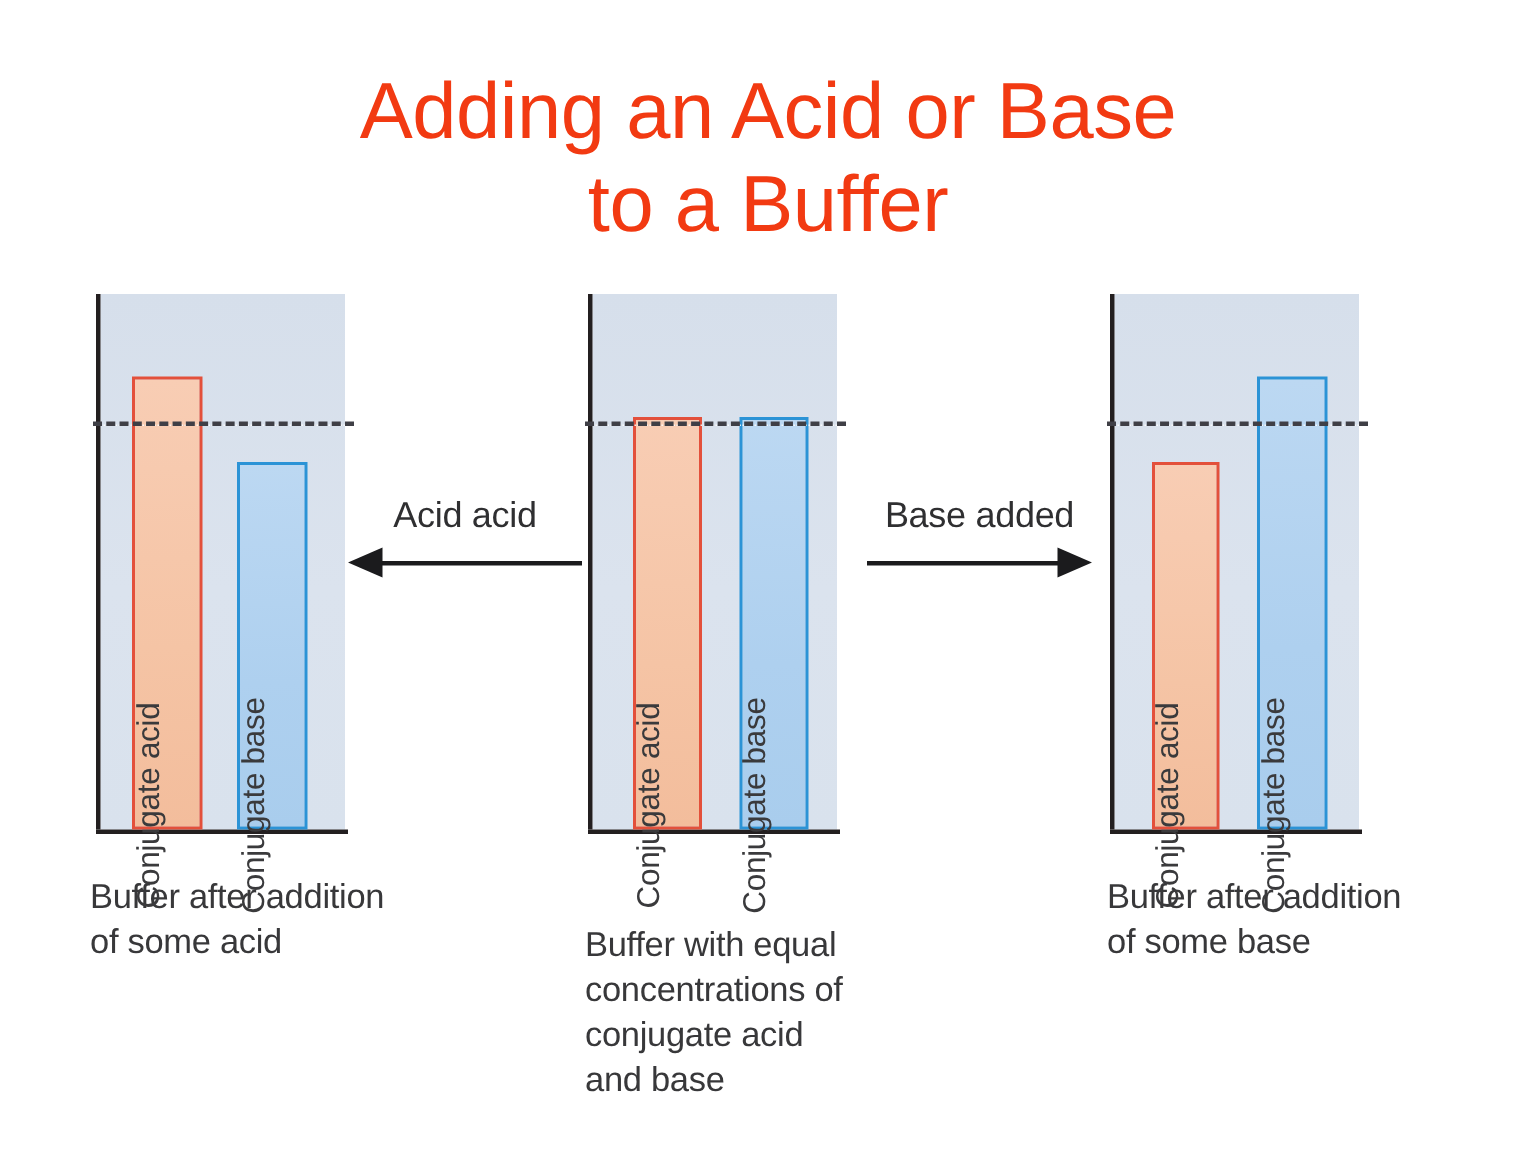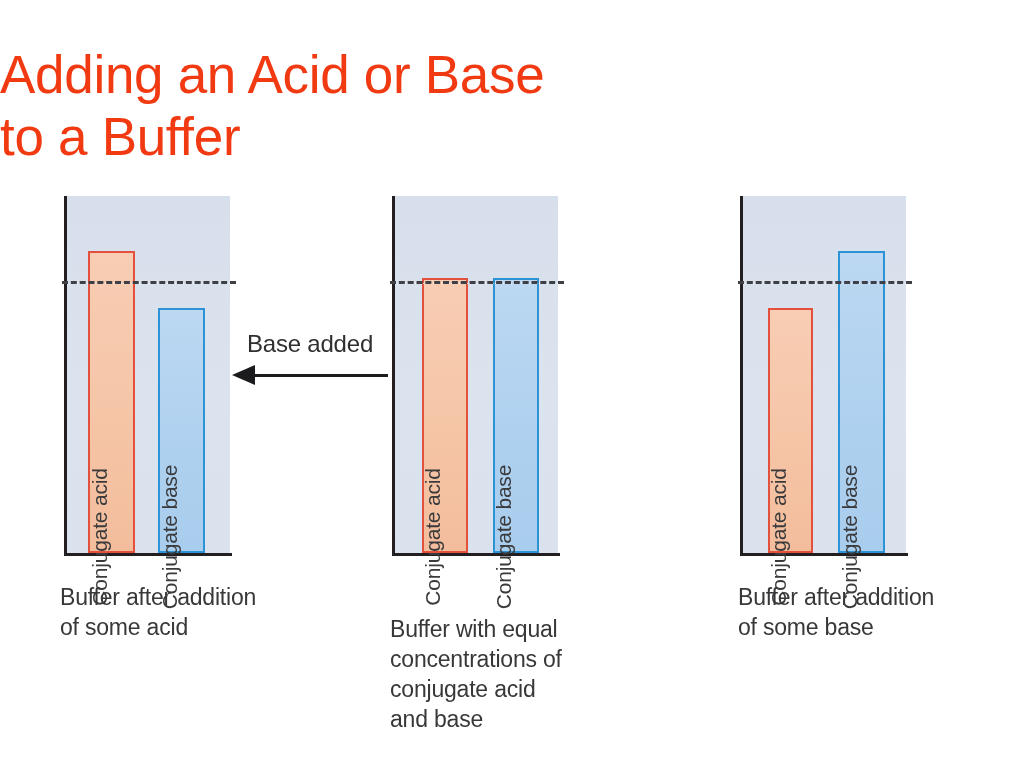--- a/index.html
+++ b/index.html
@@ -14,20 +14,21 @@
     overflow: hidden;
     font-family: "Liberation Sans", sans-serif;
   }
 
   
   #slide-title {
     position: absolute;
     left: 0;
     top: 44px;
     width: 1024px;
+    text-align: center;
     color: #f23a12;
     font-family: "Liberation Sans", sans-serif;
     font-size: 53px;
     line-height: 62px;
     font-weight: 400;
     letter-spacing: -0.3px;
     white-space: pre-line;
   }
 
   
@@ -232,25 +233,30 @@
     </div>
 
     <div class="bar base" style="left:100px; width:47px; height:302px;">
       <div class="bar-label-wrap">
         <span class="bar-label">Conjugate base</span>
       </div>
     </div>
   </div>
 
   <div class="arrow-group" style="left:232px; top:330px; width:156px;">
-    <div class="arrow-label">Base added</div>
+    <div class="arrow-label">Acid acid</div>
     <div class="arrow-shaft" style="left:16px; right:0;"></div>
     <div class="arrow-head left"></div>
   </div>
 
+  <div class="arrow-group" style="left:578px; top:330px; width:150px;">
+    <div class="arrow-label">Base added</div>
+    <div class="arrow-shaft" style="left:0; right:16px;"></div>
+    <div class="arrow-head right"></div>
+  </div>
 
   <div class="caption" style="left:60px; top:582px; width:300px;">Buffer after addition
 of some acid</div>
 
   <div class="caption" style="left:390px; top:582px; width:260px;margin-top:32px;">Buffer with equal
 concentrations of
 conjugate acid
 and base</div>
 
   <div class="caption" style="left:738px; top:582px; width:300px;">Buffer after addition

